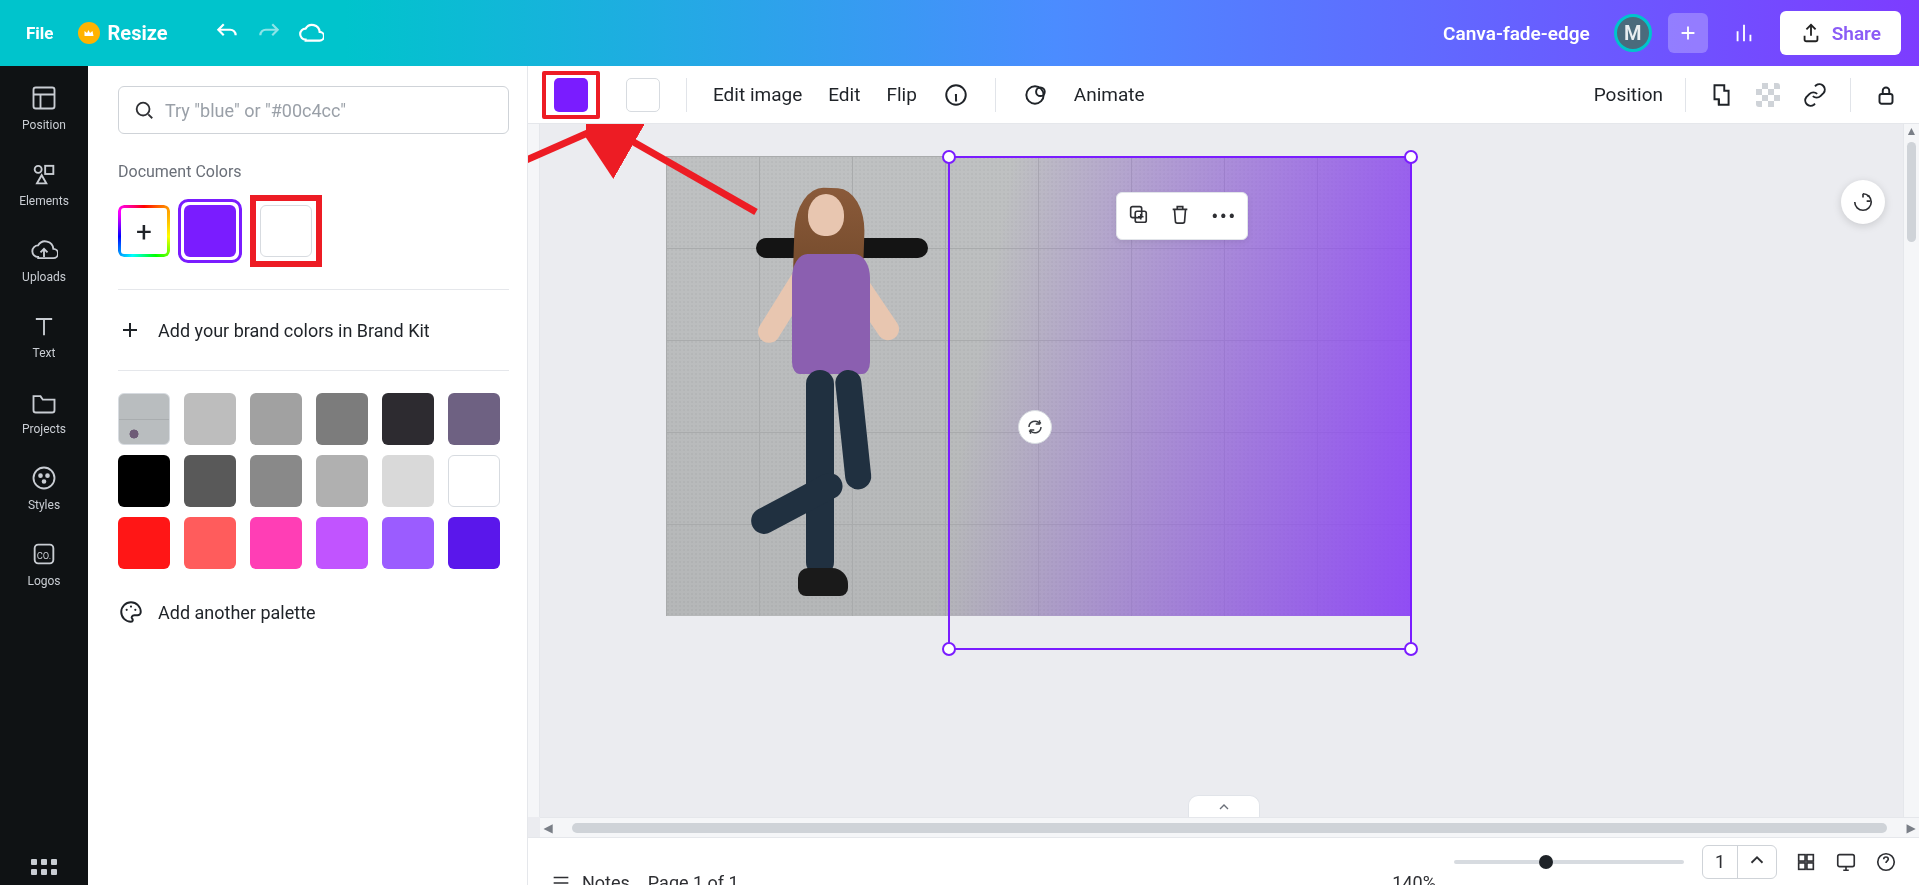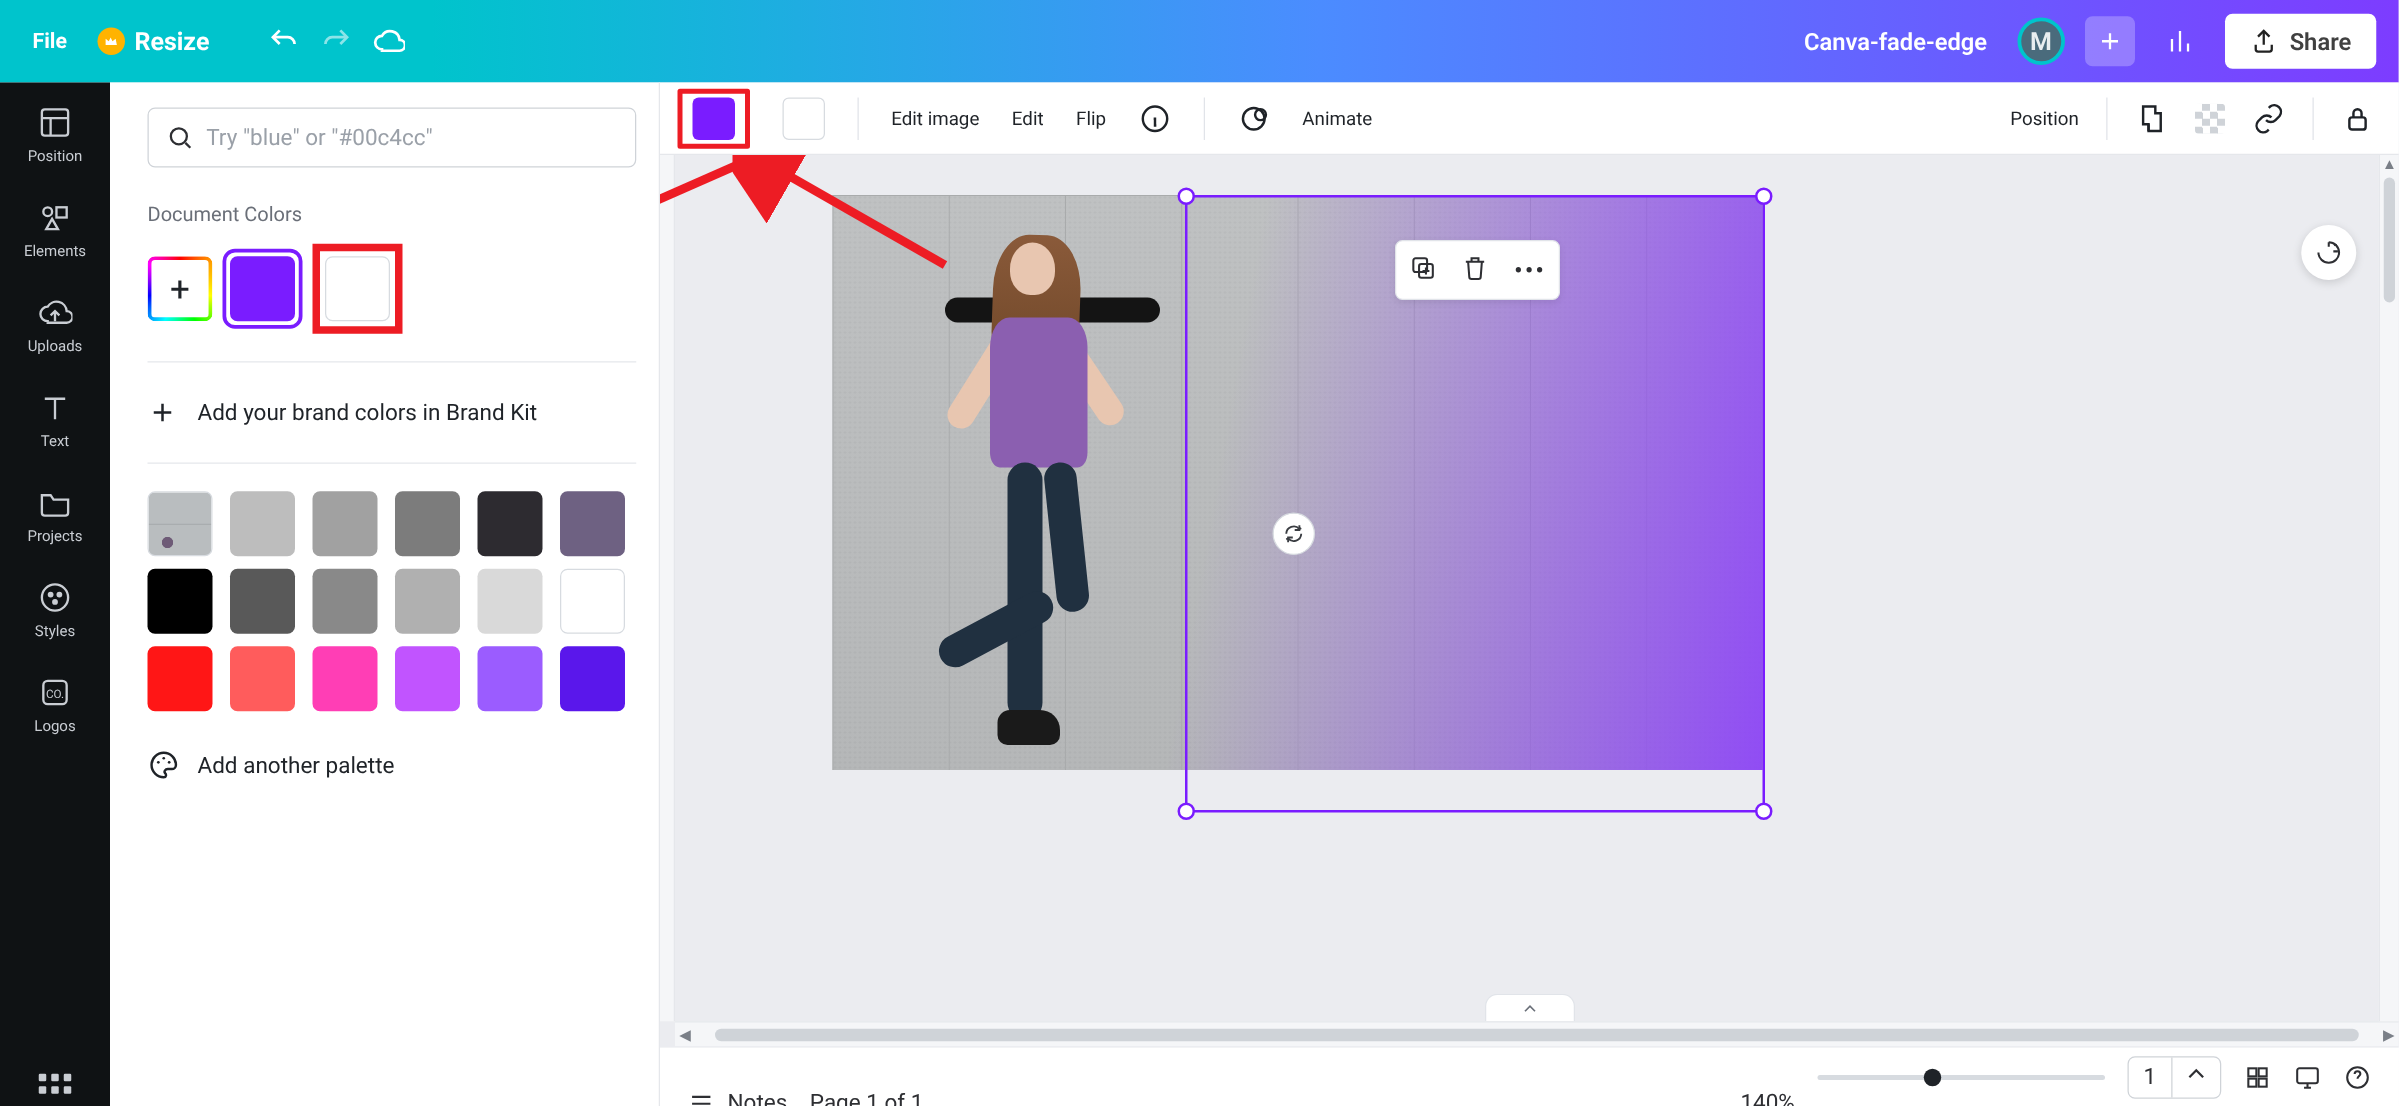--- a/index.html
+++ b/index.html
@@ -19,21 +19,21 @@
   .resize { display:flex; align-items:center; gap:8px; cursor:pointer; }
   .crown { width:22px; height:22px; border-radius:50%; background:#ffb300; display:flex; align-items:center; justify-content:center; }
   .crown svg { width:12px; height:12px; fill:#fff; }
   .icon-btn { cursor:pointer; display:flex; }
   .icon-btn svg { width:26px; height:26px; stroke:#fff; fill:none; stroke-width:2; }
   .spacer { flex:1; }
   .doc-title { font-size:19px; font-weight:600; color:#fff; margin-right:8px; }
   .avatar { width:38px; height:38px; border-radius:50%; background:#4a6b7c; border:3px solid #00c4cc; display:flex; align-items:center; justify-content:center; font-size:20px; font-weight:600; color:#e8eef0; }
   .square-btn { width:40px; height:40px; border-radius:6px; display:flex; align-items:center; justify-content:center; cursor:pointer; }
   .square-btn svg { width:22px; height:22px; stroke:#fff; fill:none; stroke-width:2; }
-  .share-btn { background:#fff; color:#404040; height:44px; padding:0 20px; border-radius:6px; display:flex; align-items:center; gap:10px; font-size:19px; font-weight:600; cursor:pointer; }
+  .share-btn { background:#fff; color:#8b5cf6; height:44px; padding:0 20px; border-radius:6px; display:flex; align-items:center; gap:10px; font-size:19px; font-weight:600; cursor:pointer; }
   .share-btn svg { width:22px; height:22px; stroke:#222; fill:none; stroke-width:2; }
   .plus-btn { background:rgba(255,255,255,0.25); }
   
   .workspace { position:absolute; top:66px; left:0; right:0; bottom:0; display:flex; }
   
   .rail { width:88px; background:#0f1214; display:flex; flex-direction:column; align-items:center; padding-top:18px; gap:28px; }
   .rail-item { display:flex; flex-direction:column; align-items:center; gap:6px; color:#c9cdd3; cursor:pointer; }
   .rail-item svg { width:28px; height:28px; stroke:#c9cdd3; fill:none; stroke-width:1.6; }
   .rail-item span { font-size:12px; }
   .rail-more { margin-top:auto; margin-bottom:10px; }
@@ -60,21 +60,21 @@
   .brand-row { display:flex; align-items:center; gap:16px; font-size:18px; color:#1f2328; cursor:pointer; padding:6px 0; }
   .brand-row svg { width:24px; height:24px; stroke:#1f2328; fill:none; stroke-width:2; }
   .palette-row { display:flex; align-items:center; gap:14px; font-size:18px; color:#1f2328; cursor:pointer; padding-top:20px; }
   .palette-row svg { width:26px; height:26px; stroke:#1f2328; fill:none; stroke-width:1.8; }
   
   .hl { border:4px solid #ed1c24; position:relative; }
   .hl-outer { padding:4px; }
   
   .main { flex:1; display:flex; flex-direction:column; background:#fff; min-width:0; }
   
-  .ctx { height:58px; border-bottom:1px solid #e5e7eb; display:flex; align-items:center; padding:0 20px 0 12px; gap:26px; font-size:15px; color:#1f2328; position:relative; }
+  .ctx { height:58px; border-bottom:1px solid #e5e7eb; display:flex; align-items:center; padding:0 20px 0 12px; gap:26px; font-size:19px; color:#1f2328; position:relative; }
   .ctx .color-chip-wrap { width:58px; height:48px; display:flex; align-items:center; justify-content:center; border:4px solid #ed1c24; border-radius:2px; margin-left:2px; }
   .color-chip { width:34px; height:34px; border-radius:5px; background:#7a1cff; }
   .gradient-chip { width:34px; height:34px; border-radius:5px; border:1px solid #d7dbe0; background:linear-gradient(180deg,#fff,#fff); position:relative; }
   .vsep { width:1px; height:34px; background:#e1e4e9; }
   .ctx-item { cursor:pointer; }
   .ctx svg.ico { width:26px; height:26px; stroke:#1f2328; fill:none; stroke-width:1.8; }
   .ctx .right-tools { margin-left:auto; display:flex; align-items:center; gap:22px; }
   .transparency { width:24px; height:24px; background:
     conic-gradient(#cfd3d8 25%, transparent 0 50%, #cfd3d8 0 75%, transparent 0) 0 0/12px 12px,
     #fff; border-radius:3px; }

